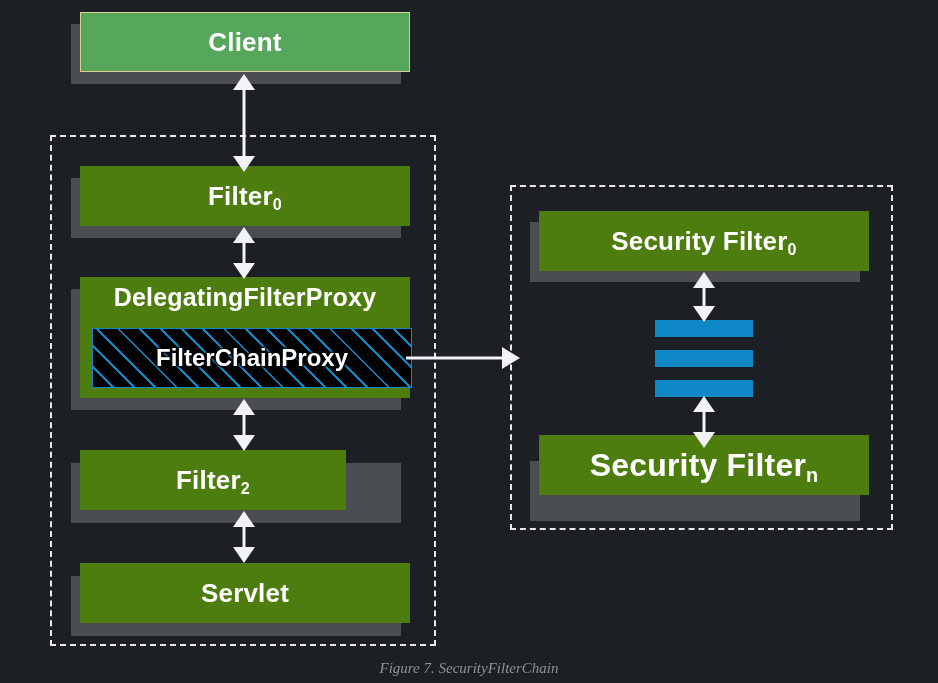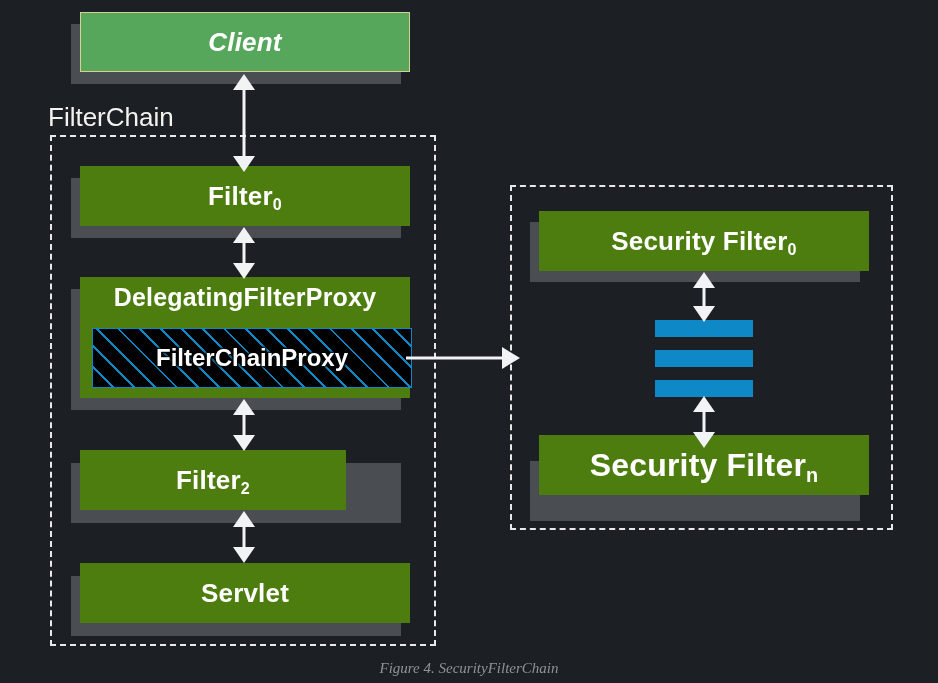--- a/index.html
+++ b/index.html
@@ -163,27 +163,26 @@
     font-style: italic;
     font-size: 15px;
     font-family: "Liberation Serif", serif;
   }
 </style>
 </head>
 <body>
 
 <div id="diagram">
 
-  <div class="group-title" style="left:48px; top:104px;">FilterChain</div>
   <div class="group-frame" style="left:50px; top:135px; width:386px; height:511px;"></div>
 
   <div class="group-frame" style="left:510px; top:185px; width:383px; height:345px;"></div>
 
   <div class="shadow" style="left:71px; top:24px; width:330px; height:60px;"></div>
-  <div class="box green" style="left:80px; top:12px; width:330px; height:60px; font-size:26px;font-style:italic;">
+  <div class="box green" style="left:80px; top:12px; width:330px; height:60px; font-size:26px;">
     <span class="box-label">
       <span>Client</span>
     </span>
   </div>
 
   <div class="arrow-v" style="left:229px; top:74px; width:30px; height:98px;">
     <div class="arrow-head up"></div>
     <div class="stem" style="top:8px; bottom:8px;"></div>
     <div class="arrow-head down"></div>
   </div>
@@ -267,15 +266,15 @@
     <div class="arrow-head down"></div>
   </div>
 
   <div class="shadow" style="left:530px; top:461px; width:330px; height:60px;"></div>
   <div class="box blue" style="left:539px; top:435px; width:330px; height:60px; font-size:32px;">
     <span class="box-label">
       <span>Security Filter</span><sub>n</sub>
     </span>
   </div>
 
-  <div class="caption" style="left:0; top:660px;">Figure 4. SecurityFilterChain</div>
+  <div class="caption" style="left:0; top:660px;">Figure 7. SecurityFilterChain</div>
 
 </div>
 
 </body></html>

